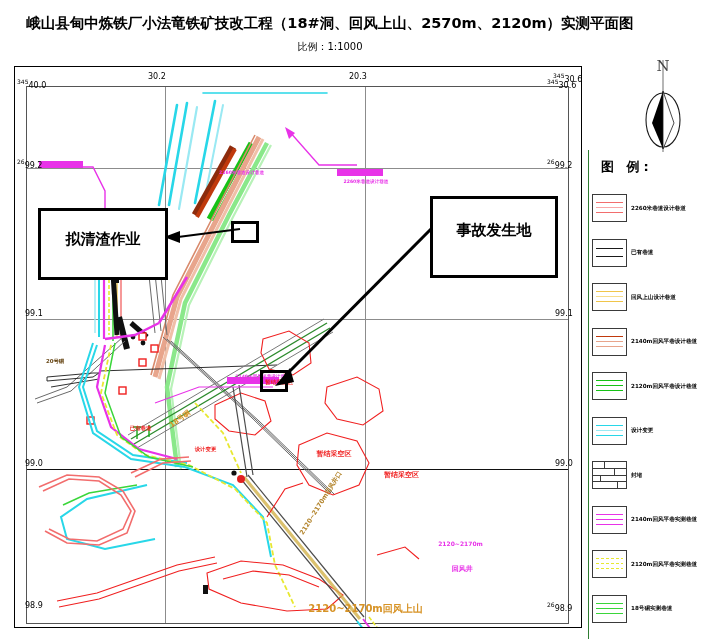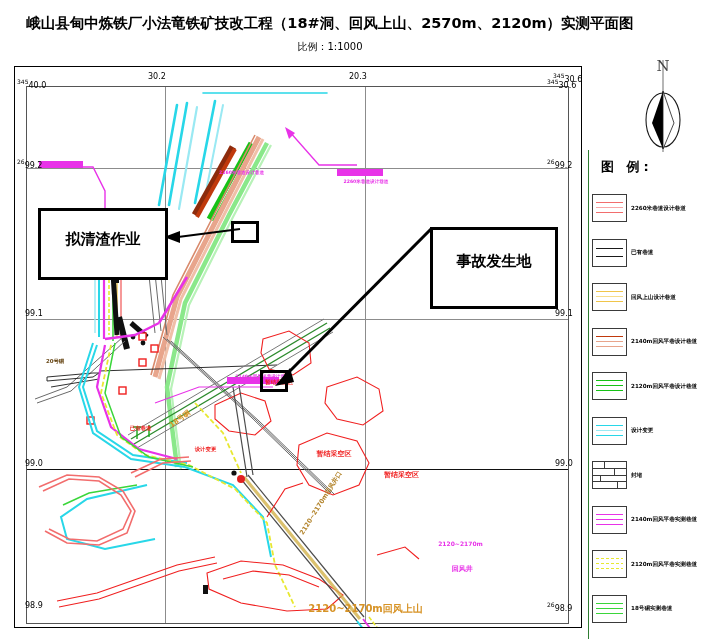--- a/index.html
+++ b/index.html
@@ -25,21 +25,21 @@
   .axis-lbl{position:absolute;font-size:8px;color:#000;white-space:nowrap;
             font-family:"DejaVu Sans",sans-serif;}
   .axis-lbl sup{font-size:6px;}
 
   
   .callout{position:absolute;background:#fff;border:3px solid #000;
            display:flex;align-items:center;justify-content:center;
            font-size:15px;font-weight:bold;color:#000;z-index:30;}
   .callout-left{left:38px;top:208px;width:124px;height:66px;}
   .callout-left span{margin-bottom:10px;}
-  .callout-right{left:430px;top:227px;width:122px;height:76px;text-align:right;}
+  .callout-right{left:430px;top:196px;width:122px;height:76px;text-align:right;}
   .callout-right span{margin-bottom:14px;}
 
   .tgt-box{position:absolute;border:3px solid #000;background:transparent;z-index:29;}
 
   
   .compass{position:absolute;left:640px;top:57px;width:46px;height:100px;}
   .compass .n-letter{position:absolute;left:0;top:0;width:46px;text-align:center;
                      font-size:15px;font-family:"DejaVu Serif",serif;color:#444;}
 
   

